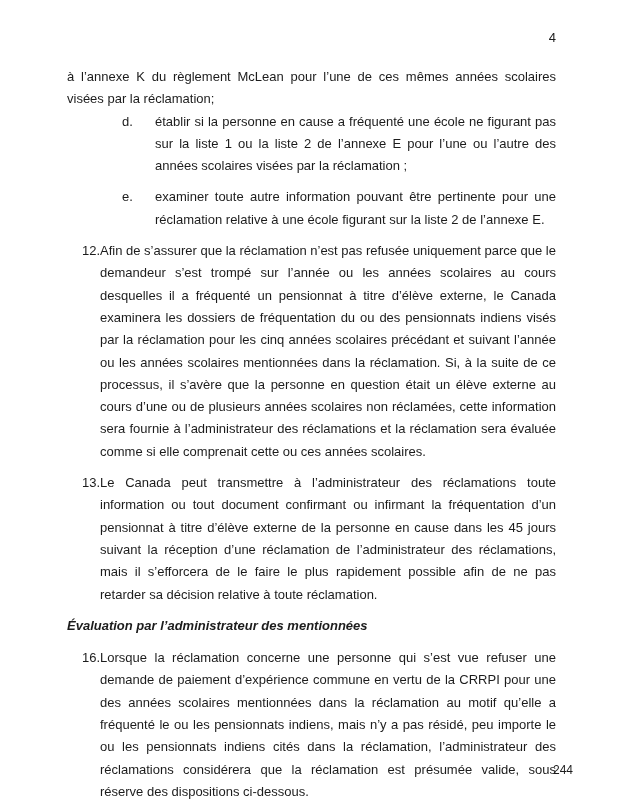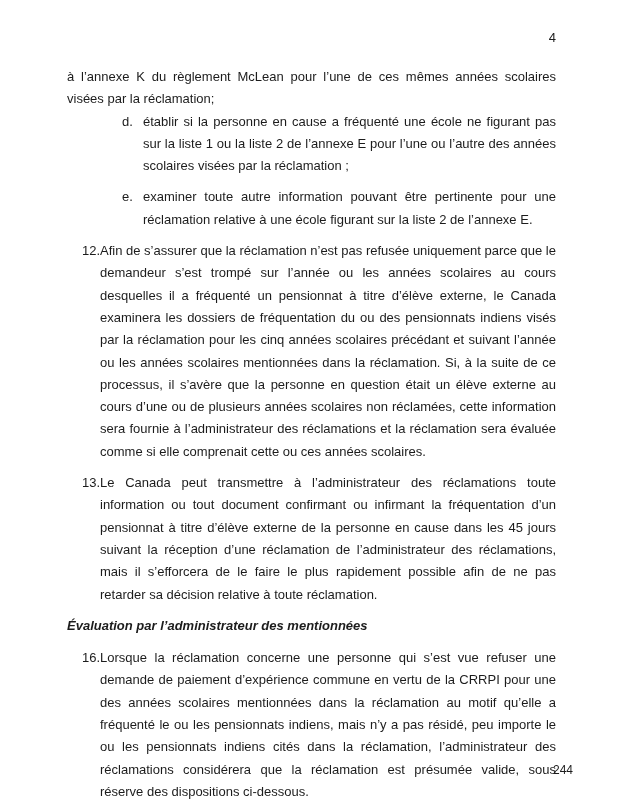--- a/index.html
+++ b/index.html
@@ -47,21 +47,21 @@
   .lettered-item {
     display: flex;
     margin-left: 55px;
     margin-bottom: 9px;
   }
   .lettered-item .marker {
     flex: 0 0 21px;
     width: 21px;
     text-align: left;
   }
-  .lettered-item .text { flex: 1; }
+  .lettered-item .text { flex: 1; margin-left: 12px; }
   .numbered-para {
     display: flex;
     margin-bottom: 9px;
   }
   .numbered-para .num {
     flex: 0 0 33px;
     width: 33px;
     text-align: right;
   }
   .numbered-para .text { flex: 1; }

